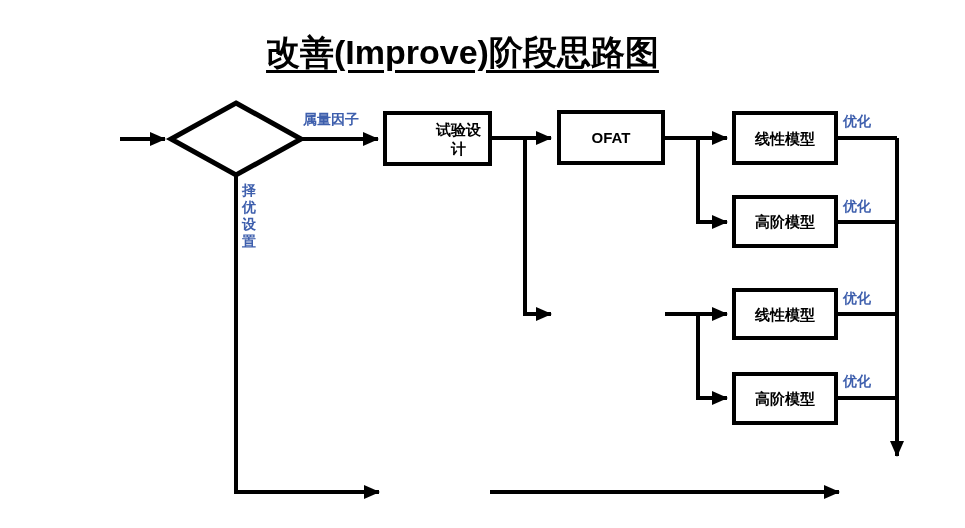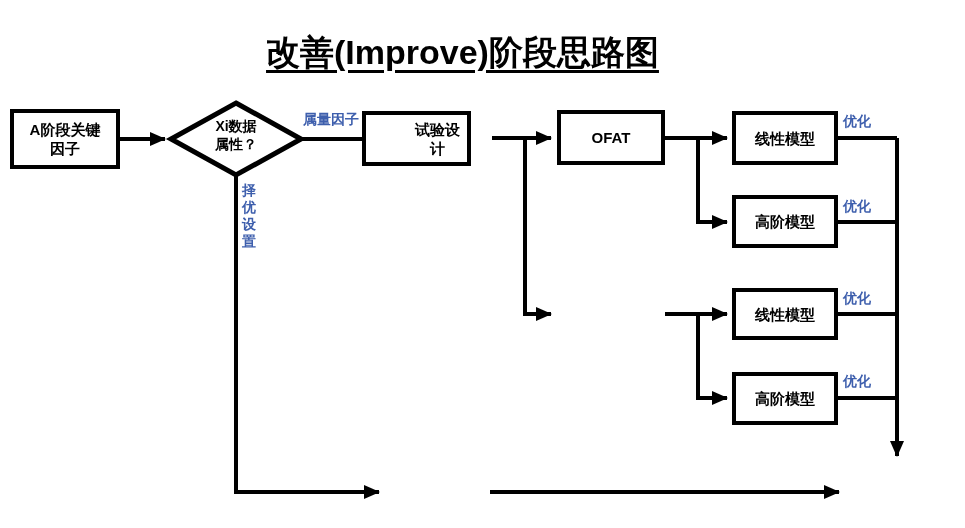--- a/index.html
+++ b/index.html
@@ -62,21 +62,21 @@
     justify-content: center;
     text-align: center;
     font-size: 15px;
     font-weight: bold;
     color: #000;
     line-height: 19px;
     white-space: pre-line;
     z-index: 2;
   }
   .node-start       { left: 10px;  top: 97px;  width: 110px; height: 60px; }
-  .node-doe         { left: 362px; top: 99px;  width: 109px; height: 55px; padding-left: 42px; }
+  .node-doe         { left: 383px; top: 99px;  width: 109px; height: 55px; padding-left: 42px; }
   .node-ofat        { left: 557px; top: 98px;  width: 108px; height: 55px; }
   .node-linear1     { left: 732px; top: 99px;  width: 106px; height: 54px; }
   .node-higher1     { left: 732px; top: 183px; width: 106px; height: 53px; }
   .node-multifactor { left: 557px; top: 275px; width: 108px; height: 55px; }
   .node-linear2     { left: 732px; top: 276px; width: 106px; height: 52px; }
   .node-higher2     { left: 732px; top: 360px; width: 106px; height: 53px; }
   .node-optimal     { left: 384px; top: 452px; width: 106px; height: 56px; }
   .node-proof       { left: 845px; top: 450px; width: 110px; height: 58px; }
   .decision-text {
     position: absolute;
@@ -150,24 +150,20 @@
     <path d="M838,302 L897,302"></path>
     <path d="M838,386 L897,386"></path>
 
     <path d="M897,126 L897,444" marker-end="url(#ah)"></path>
 
     <path d="M490,480 L839,480" marker-end="url(#ah)"></path>
 
     <polygon class="diamond-shape" points="236,91 301,127 236,163 171,127"></polygon>
   </svg>
 
-  <div class="node node-start">A阶段关键
-因子</div>
-  <div class="decision-text">Xi数据
-属性？</div>
   <div class="node node-doe">试验设计</div>
   <div class="node node-ofat">OFAT</div>
   <div class="node node-linear1">线性模型</div>
   <div class="node node-higher1">高阶模型</div>
   <div class="node node-linear2">线性模型</div>
   <div class="node node-higher2">高阶模型</div>
 
   <div class="edge-label label-quantitative">属量因子</div>
   <div class="edge-label label-attribute">择优设置</div>
   <div class="edge-label label-optimize1">优化</div>

